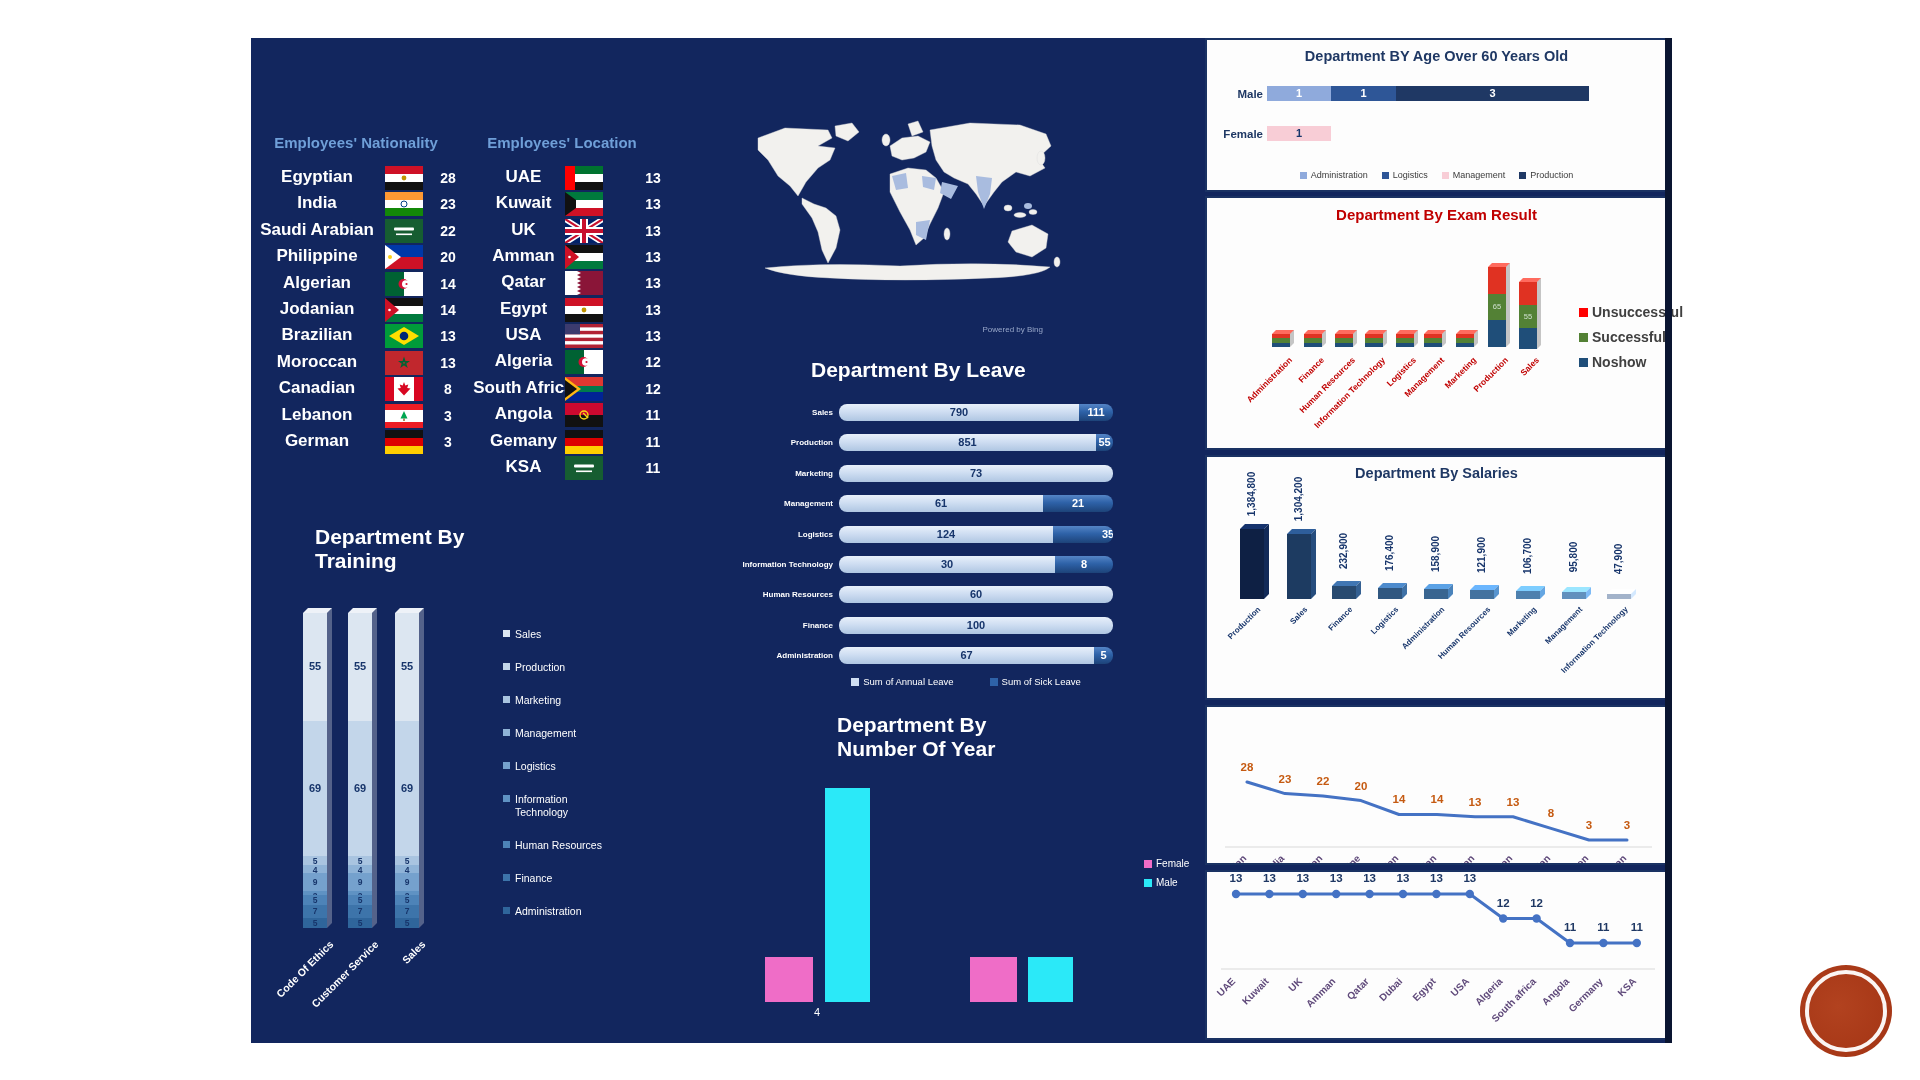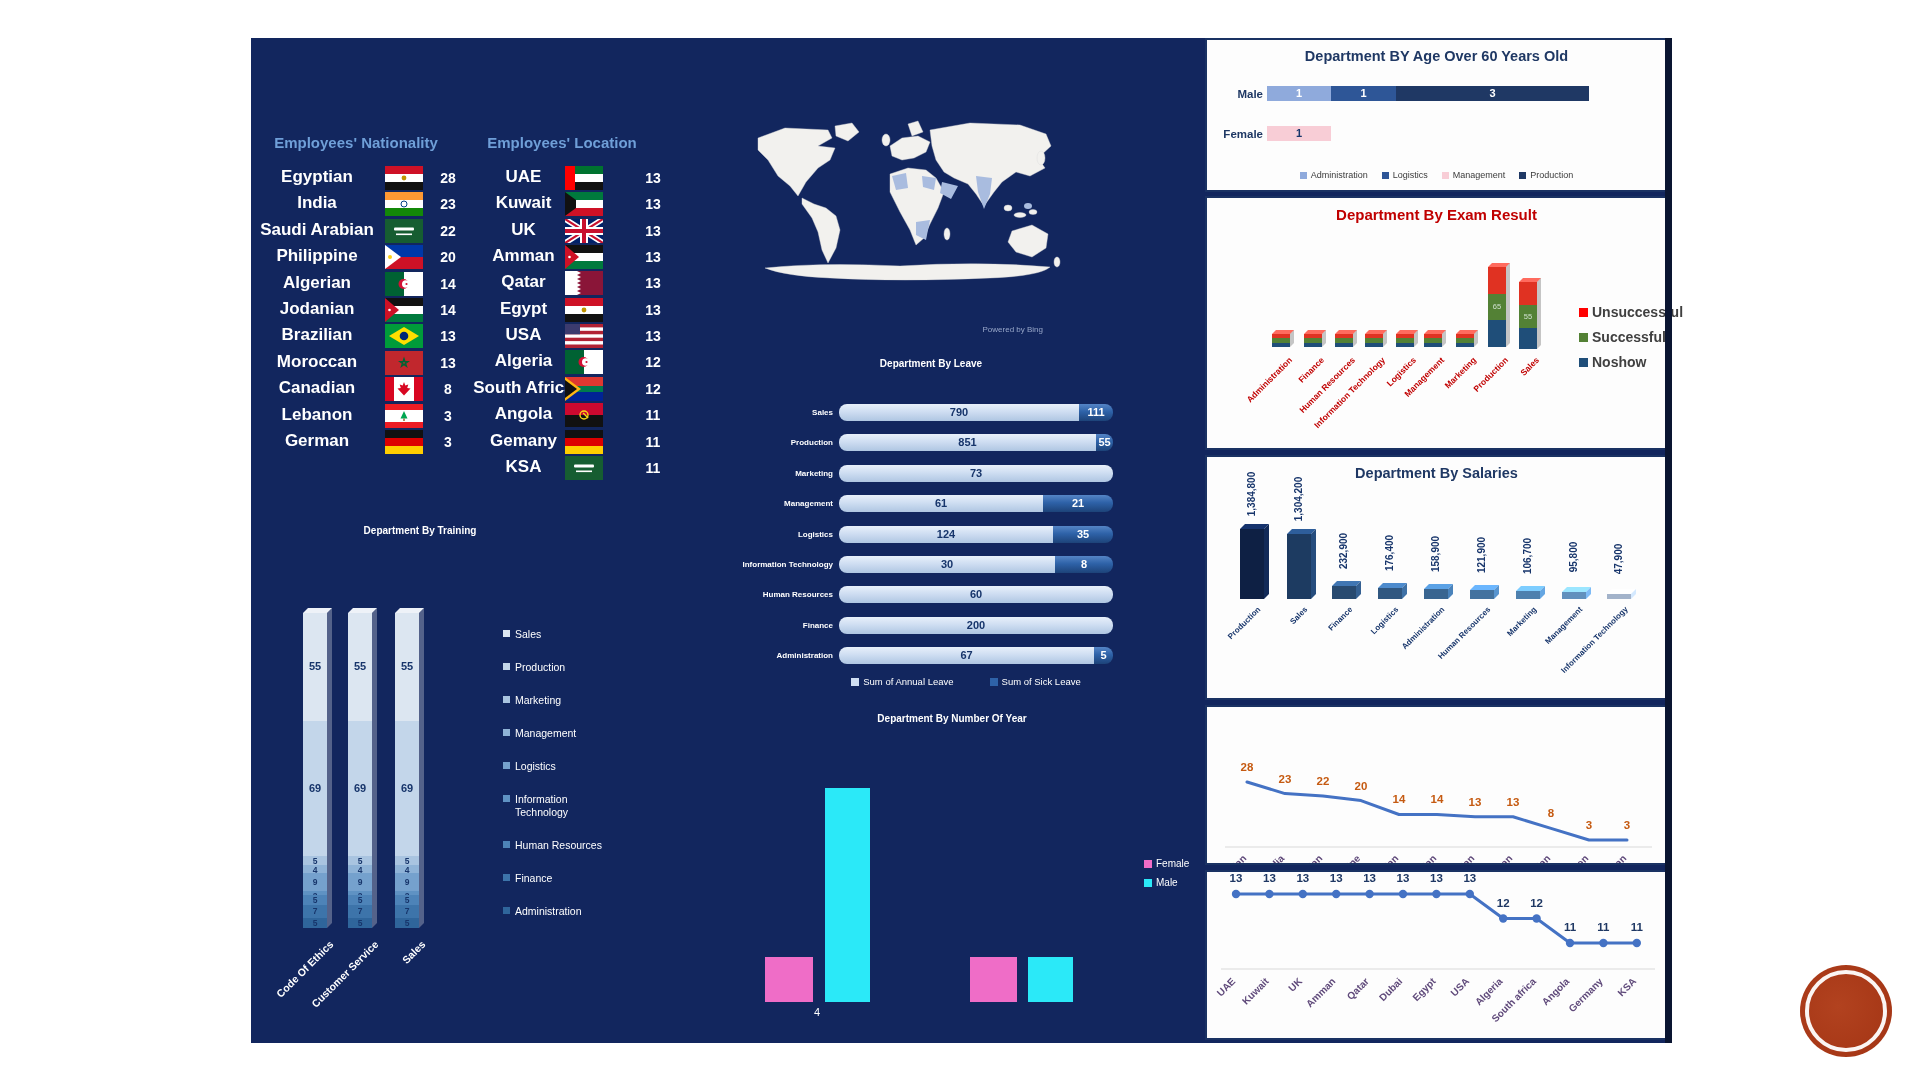--- a/index.html
+++ b/index.html
@@ -10,21 +10,21 @@
 
   .list-title { position:absolute; color:#6F9FD8; font-weight:bold; font-size:15px; text-align:center; }
   .lname { position:absolute; color:#fff; font-weight:bold; font-size:17px; text-align:center; white-space:nowrap; }
   .lflag { position:absolute; width:38px; height:24px; overflow:hidden; }
   .lflag svg { display:block; }
   .lcount { position:absolute; color:#fff; font-weight:bold; font-size:14px; text-align:center; }
 
   .map-wrap { position:absolute; left:489px; top:78px; width:335px; height:185px; }
   .map-attr { position:absolute; left:700px; top:287px; width:92px; text-align:right; color:#97A6C8; font-size:8px; }
 
-  .chart-title { position:absolute; color:#fff; font-weight:bold; font-size:10px; text-align:center; }
+  .chart-title { position:absolute; color:#fff; font-weight:bold; font-size:21px; }
 
   #leave-chart { position:absolute; left:490px; top:366px; width:380px; height:270px; }
   .leave-cat { position:absolute; color:#fff; font-weight:bold; font-size:8px; text-align:right; white-space:nowrap; width:92px; }
   .leave-bar { position:absolute; height:17px; border-radius:8px; overflow:hidden; }
   .leave-seg { position:absolute; top:0; height:17px; }
   .leave-lbl { position:absolute; top:2px; width:100%; text-align:center; font-weight:bold; font-size:11px; }
   #leave-legend { position:absolute; left:560px; top:638px; width:310px; display:flex; justify-content:center; gap:36px; }
   .lg-item { display:flex; align-items:center; gap:4px; color:#fff; font-size:9.5px; white-space:nowrap; }
   .lg-sq { width:8px; height:8px; flex-shrink:0; }
 
@@ -372,42 +372,42 @@
           <div class="leave-seg" style="left: 204px; width: 70px; background: linear-gradient(rgb(85, 133, 198), rgb(46, 98, 168) 45%, rgb(29, 67, 121));">
             <div class="leave-lbl" style="color: rgb(255, 255, 255);">21</div>
           </div>
         </div>
         <div class="leave-cat" style="left: 0px; top: 125.6px;">Logistics</div>
         <div class="leave-bar" style="left: 98px; top: 121.6px; width: 274px;">
           <div class="leave-seg" style="left: 0px; width: 214px; background: linear-gradient(rgb(232, 240, 250), rgb(207, 222, 242) 45%, rgb(175, 198, 226));">
             <div class="leave-lbl" style="color: rgb(23, 53, 107);">124</div>
           </div>
           <div class="leave-seg" style="left: 214px; width: 60px; background: linear-gradient(rgb(85, 133, 198), rgb(46, 98, 168) 45%, rgb(29, 67, 121));">
-            <div class="leave-lbl" style="color: rgb(255, 255, 255);">35</div>
+            <div class="leave-lbl" style="color: rgb(255, 255, 255); margin-left: 25px;">35</div>
           </div>
         </div>
         <div class="leave-cat" style="left: 0px; top: 156px;">Information Technology</div>
         <div class="leave-bar" style="left: 98px; top: 152px; width: 274px;">
           <div class="leave-seg" style="left: 0px; width: 216px; background: linear-gradient(rgb(232, 240, 250), rgb(207, 222, 242) 45%, rgb(175, 198, 226));">
             <div class="leave-lbl" style="color: rgb(23, 53, 107);">30</div>
           </div>
           <div class="leave-seg" style="left: 216px; width: 58px; background: linear-gradient(rgb(85, 133, 198), rgb(46, 98, 168) 45%, rgb(29, 67, 121));">
             <div class="leave-lbl" style="color: rgb(255, 255, 255);">8</div>
           </div>
         </div>
         <div class="leave-cat" style="left: 0px; top: 186.4px;">Human Resources</div>
         <div class="leave-bar" style="left: 98px; top: 182.4px; width: 274px;">
           <div class="leave-seg" style="left: 0px; width: 274px; background: linear-gradient(rgb(232, 240, 250), rgb(207, 222, 242) 45%, rgb(175, 198, 226));">
             <div class="leave-lbl" style="color: rgb(23, 53, 107);">60</div>
           </div>
         </div>
         <div class="leave-cat" style="left: 0px; top: 216.8px;">Finance</div>
         <div class="leave-bar" style="left: 98px; top: 212.8px; width: 274px;">
           <div class="leave-seg" style="left: 0px; width: 274px; background: linear-gradient(rgb(232, 240, 250), rgb(207, 222, 242) 45%, rgb(175, 198, 226));">
-            <div class="leave-lbl" style="color: rgb(23, 53, 107);">200</div>
+            <div class="leave-lbl" style="color: rgb(23, 53, 107);">100</div>
           </div>
         </div>
         <div class="leave-cat" style="left: 0px; top: 247.2px;">Administration</div>
         <div class="leave-bar" style="left: 98px; top: 243.2px; width: 274px;">
           <div class="leave-seg" style="left: 0px; width: 255px; background: linear-gradient(rgb(232, 240, 250), rgb(207, 222, 242) 45%, rgb(175, 198, 226));">
             <div class="leave-lbl" style="color: rgb(23, 53, 107);">67</div>
           </div>
           <div class="leave-seg" style="left: 255px; width: 19px; background: linear-gradient(rgb(85, 133, 198), rgb(46, 98, 168) 45%, rgb(29, 67, 121));">
             <div class="leave-lbl" style="color: rgb(255, 255, 255);">5</div>
           </div>
@@ -417,21 +417,21 @@
         <div class="lg-item">
           <div class="lg-sq" style="background: rgb(207, 222, 242);"></div>
           <div>Sum of Annual Leave</div>
         </div>
         <div class="lg-item">
           <div class="lg-sq" style="background: rgb(46, 98, 168);"></div>
           <div>Sum of Sick Leave</div>
         </div>
       </div>
 
-    <div class="chart-title" style="left:54px; top:487px; width:230px;">Department By Training</div>
+    <div class="chart-title" style="left:64px; top:487px; width:230px;">Department By Training</div>
     <div id="training-chart">
         <div style="position: absolute; left: 12px; top: 2.084px; width: 24px; height: 5px; background: rgb(238, 242, 248); transform: skewX(-45deg); transform-origin: 0px 100%;"></div>
         <div style="position: absolute; left: 36px; top: 7.084px; width: 5px; height: 314.916px; background: rgba(255, 255, 255, 0.28); transform: skewY(-45deg); transform-origin: 0px 0px;"></div>
         <div class="tr-seg" style="left: 12px; top: 7.084px; height: 107.58px; background: rgb(220, 230, 241);">
           <div style="position: absolute; left: 0px; right: 0px; text-align: center; font-weight: bold; color: rgb(23, 53, 107); font-size: 11px; top: 48.29px; line-height: 11px;">55</div>
         </div>
         <div class="tr-seg" style="left: 12px; top: 114.664px; height: 134.964px; background: rgb(195, 214, 234);">
           <div style="position: absolute; left: 0px; right: 0px; text-align: center; font-weight: bold; color: rgb(23, 53, 107); font-size: 11px; top: 61.982px; line-height: 11px;">69</div>
         </div>
         <div class="tr-seg" style="left: 12px; top: 249.628px; height: 9.78px; background: rgb(169, 196, 224);">

